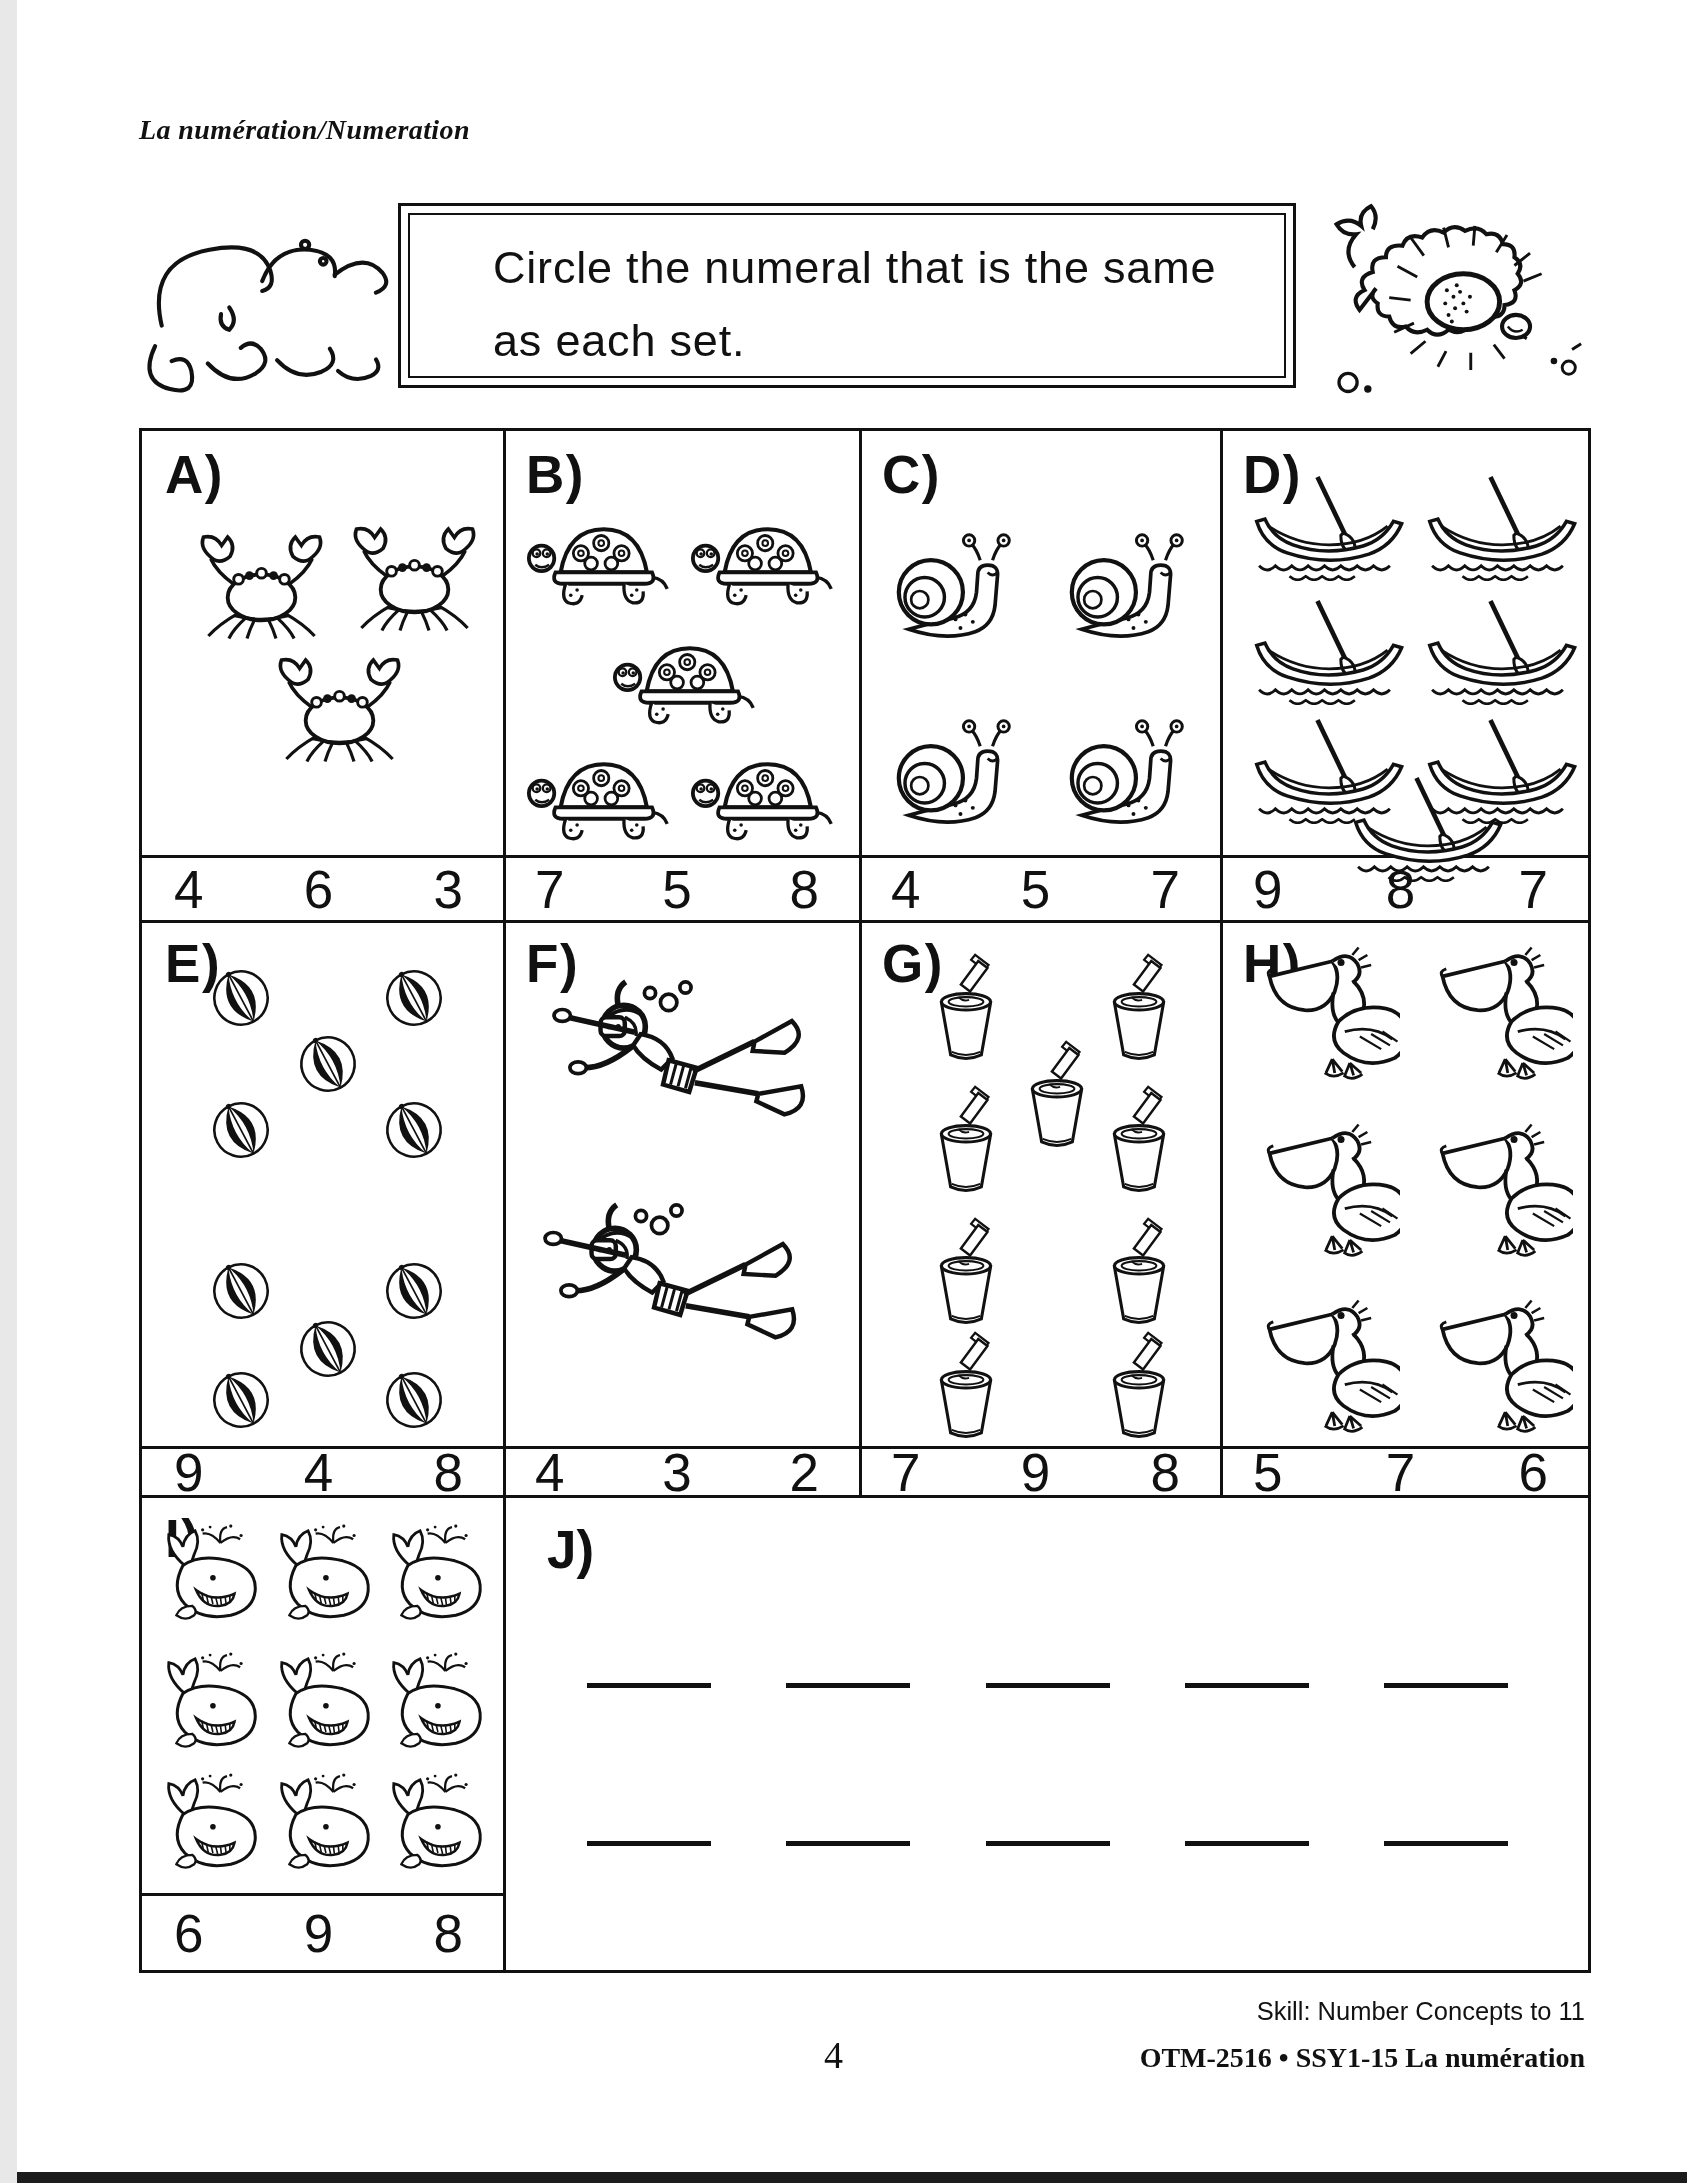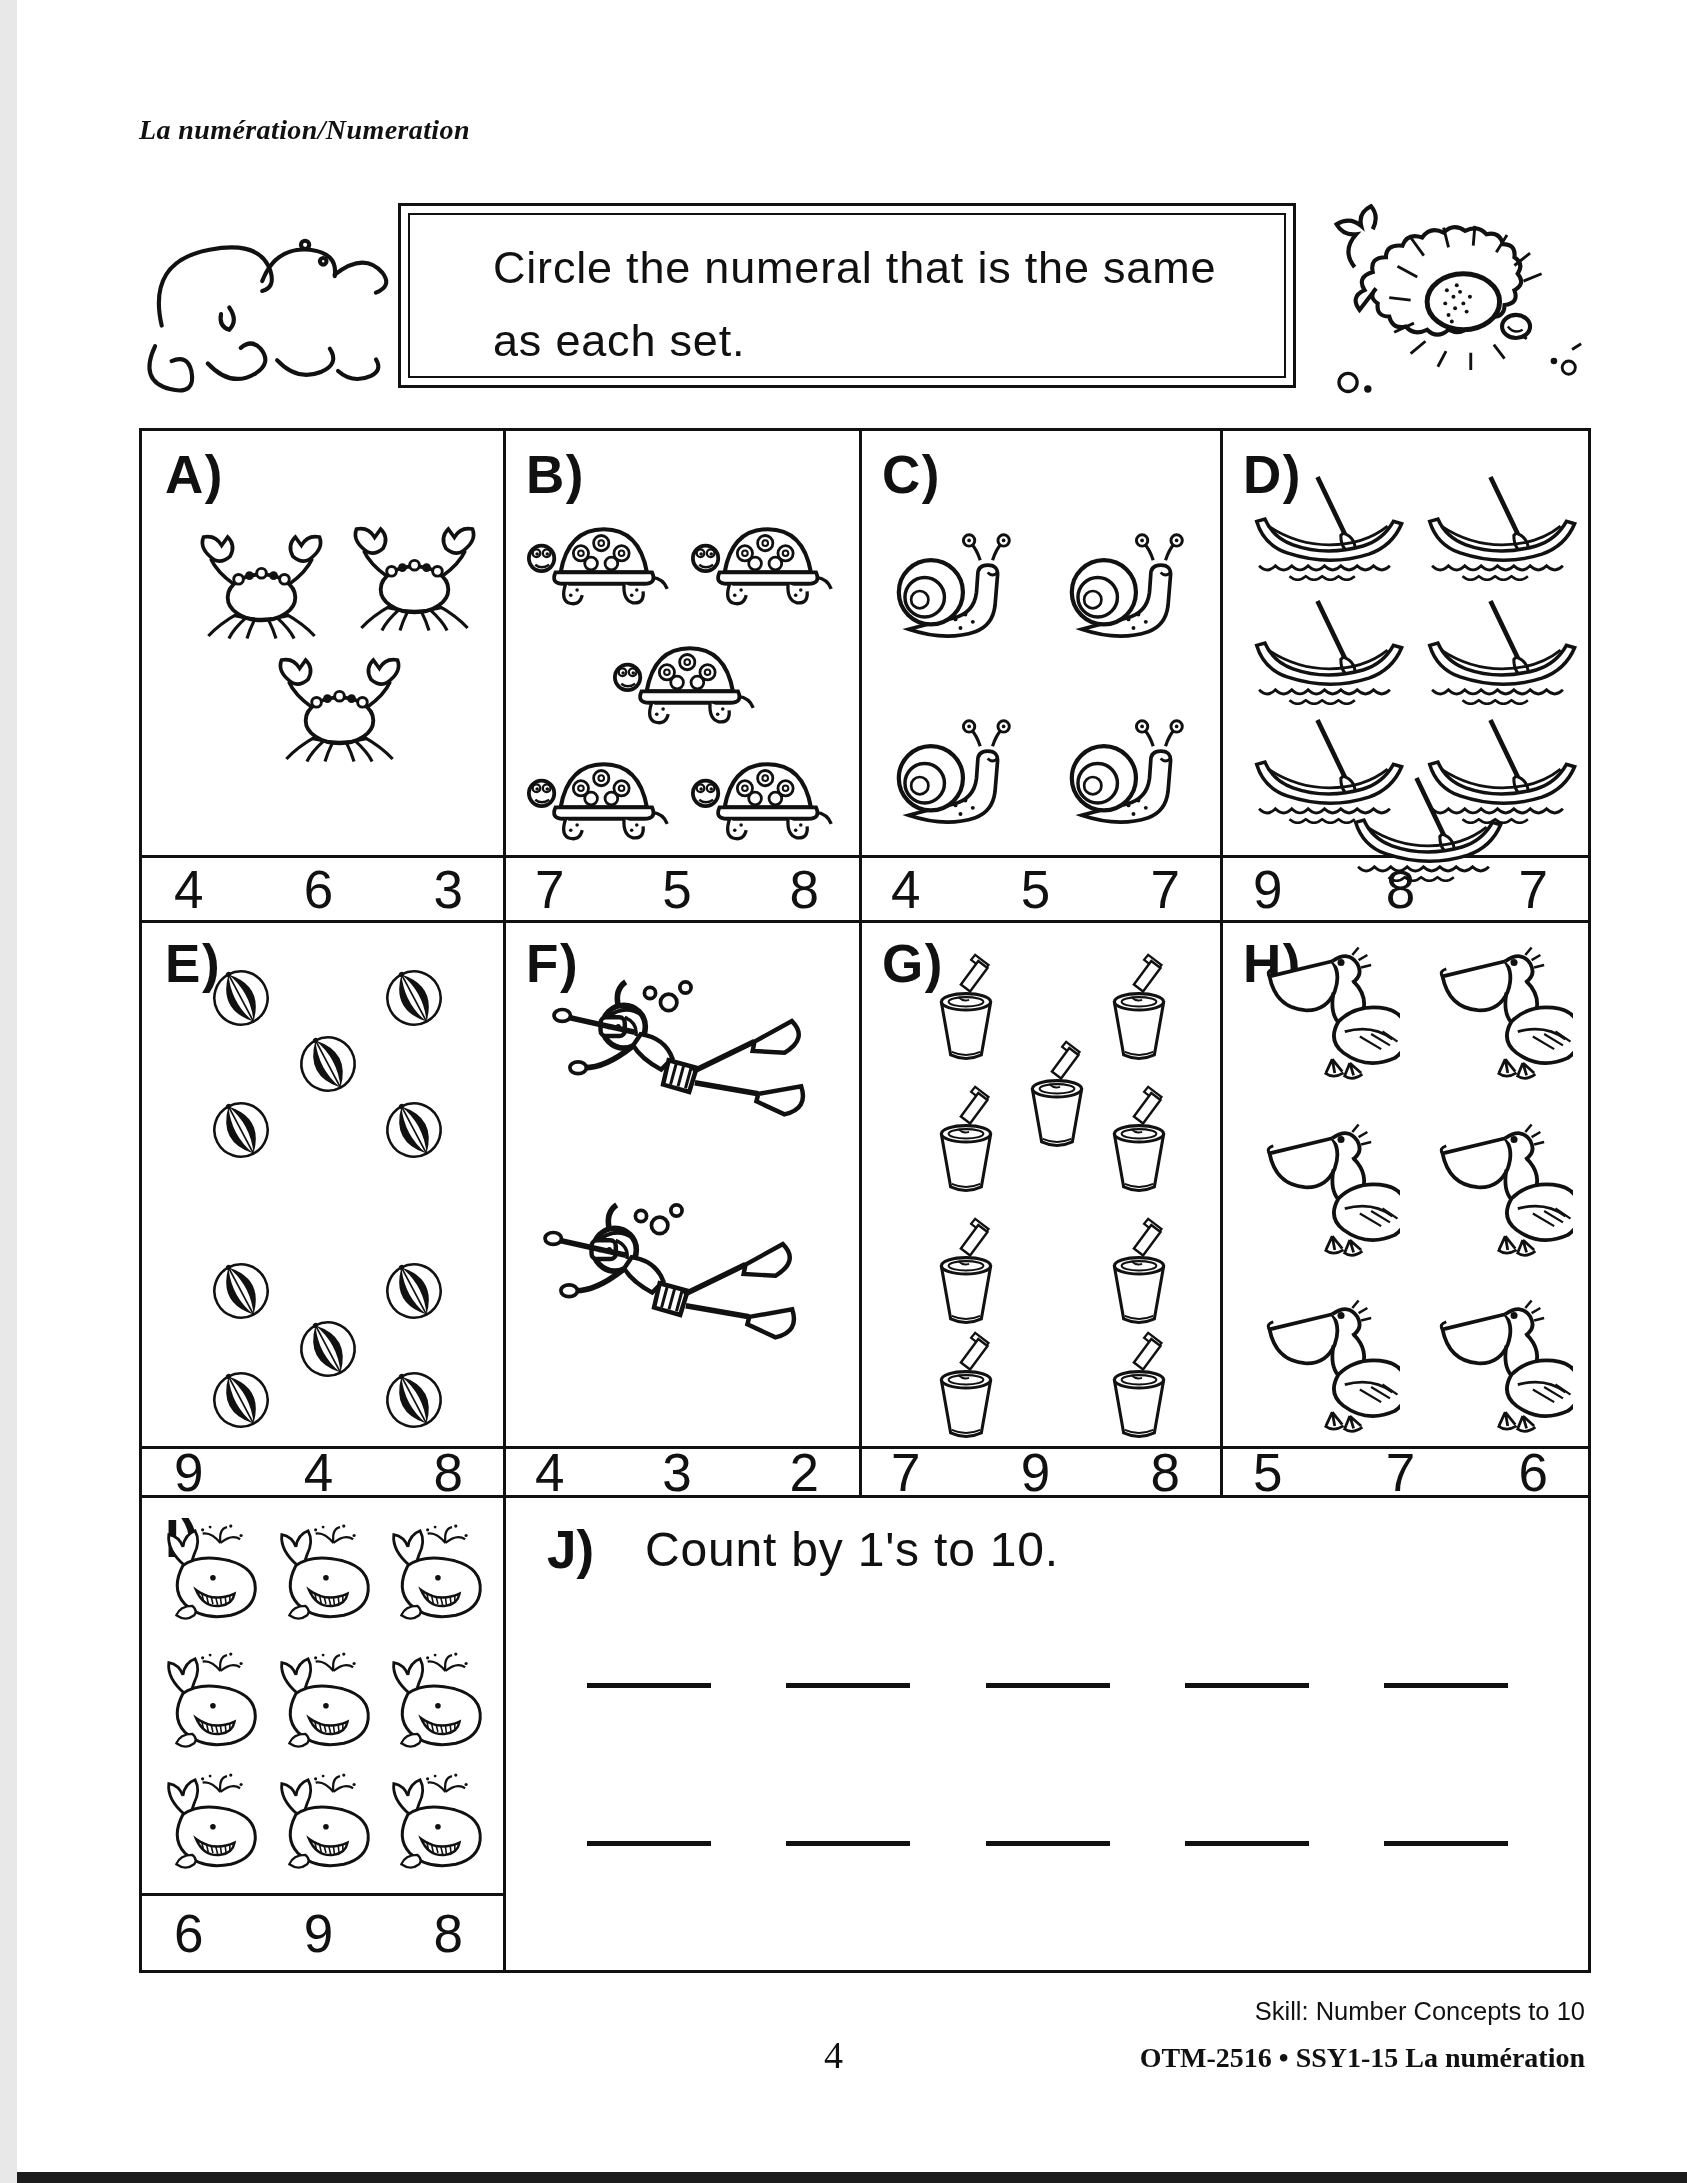--- a/index.html
+++ b/index.html
@@ -485,33 +485,32 @@
         <svg class="item" viewBox="0 0 130 105" style="left: 234px; top: 278px; width: 122px; height: 99px;">
           <use href="#sym-whale"></use>
         </svg>
       </div>
       <div class="nums" style="left: 0px; top: 1466px; width: 361px; height: 73px; justify-content: space-between; padding: 0px 40px 0px 32px; box-sizing: border-box;">
         <span>6</span>
         <span>9</span>
         <span>8</span>
       </div>
       <div class="jlabel" style="left: 405px; top: 1088px;">J)</div>
-      <div class="jprompt" style="left: 503px; top: 1091px;">Count by 1's to 10.</div>
       <div class="blank" style="left: 445px; top: 1252px; width: 124px;"></div>
       <div class="blank" style="left: 644px; top: 1252px; width: 124px;"></div>
       <div class="blank" style="left: 844px; top: 1252px; width: 124px;"></div>
       <div class="blank" style="left: 1043px; top: 1252px; width: 124px;"></div>
       <div class="blank" style="left: 1242px; top: 1252px; width: 124px;"></div>
       <div class="blank" style="left: 445px; top: 1410px; width: 124px;"></div>
       <div class="blank" style="left: 644px; top: 1410px; width: 124px;"></div>
       <div class="blank" style="left: 844px; top: 1410px; width: 124px;"></div>
       <div class="blank" style="left: 1043px; top: 1410px; width: 124px;"></div>
       <div class="blank" style="left: 1242px; top: 1410px; width: 124px;"></div>
     </div>
 
-  <div class="f-skill">Skill: Number Concepts to 10</div>
+  <div class="f-skill">Skill: Number Concepts to 11</div>
   <div class="f-page">4</div>
   <div class="f-code">OTM-2516 • SSY1-15 La numération</div>
 
   <div class="scan-bottom"></div>
   <div class="scan-right"></div>
 </div>
 
 
 </body></html>

